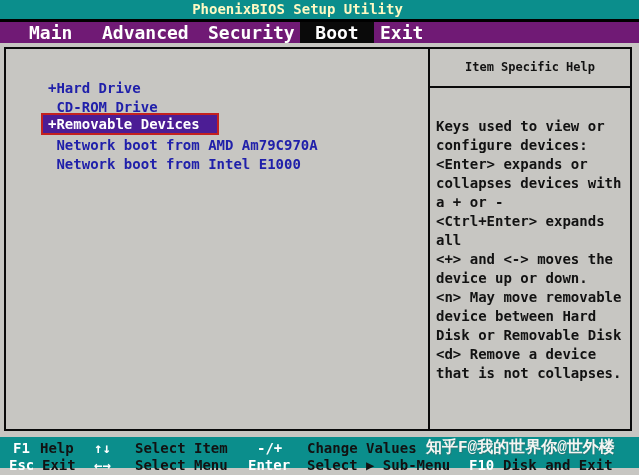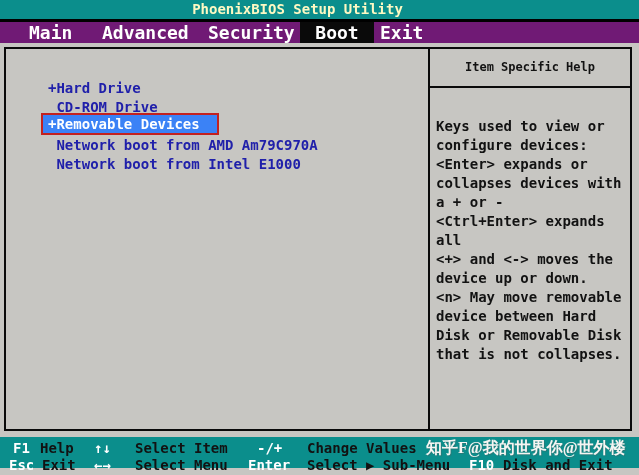--- a/index.html
+++ b/index.html
@@ -20,39 +20,39 @@
     color:#fff;font-size:18px;line-height:21px;}
   .tab{position:absolute;top:0;height:21px;cursor:default;}
   .tabbox{position:absolute;top:0;left:300px;width:74px;height:21px;background:#0a0a0a;
     text-align:center;}
   
   .mainbox{position:absolute;left:4px;top:47px;width:624px;height:380px;
     border:2px solid #0a0a0a;}
   .boot-item{position:absolute;left:42px;height:19px;font-size:14px;line-height:19px;
     color:#2020aa;white-space:pre;}
   .annotation{position:absolute;left:35px;top:64px;width:174px;height:18px;
-    border:2px solid #c4211f;background:#3b82f6;}
+    border:2px solid #c4211f;background:#4c1d95;}
   .annotation .sel{color:#ffffff;font-size:14px;line-height:18px;padding-left:5px;
     white-space:pre;}
   .divider{position:absolute;left:422px;top:0;width:2px;height:100%;background:#0a0a0a;}
   .help-header{position:absolute;left:424px;top:0;width:200px;height:37px;
     border-bottom:2px solid #0a0a0a;color:#121212;font-size:12px;line-height:37px;
     text-align:center;}
   .help-body{position:absolute;left:430px;top:68px;width:192px;color:#121212;
     font-size:14px;}
   .help-line{height:19px;line-height:19px;white-space:pre;}
   
   .footer{position:absolute;left:0;top:437px;width:639px;height:31px;background:#0b8e8c;
     font-size:14px;}
   .fkey{position:absolute;color:#ffffff;height:17px;line-height:17px;white-space:pre;}
   .flabel{position:absolute;color:#121212;height:17px;line-height:17px;white-space:pre;}
   .r1{top:3px;} .r2{top:20px;}
   .watermark{position:absolute;left:426px;top:2px;color:#f5f5f2;font-size:16px;
     line-height:18px;white-space:nowrap;
-    font-family:Liberation Serif, serif;font-weight:bold;
+    font-family:Liberation Mono, monospace;font-weight:bold;
     text-shadow:1px 1px 0 rgba(90,90,90,.35);}
 </style>
 </head>
 <body>
 
 <div class="screen">
 
   <div class="titlebar">
     <span class="t">PhoenixBIOS Setup Utility</span>
   </div>
@@ -88,20 +88,21 @@
       <div class="help-line">&lt;Enter&gt; expands or</div>
       <div class="help-line">collapses devices with</div>
       <div class="help-line">a + or -</div>
       <div class="help-line">&lt;Ctrl+Enter&gt; expands</div>
       <div class="help-line">all</div>
       <div class="help-line">&lt;+&gt; and &lt;-&gt; moves the</div>
       <div class="help-line">device up or down.</div>
       <div class="help-line">&lt;n&gt; May move removable</div>
       <div class="help-line">device between Hard</div>
       <div class="help-line">Disk or Removable Disk</div>
+      <div class="help-line">&lt;d&gt; Remove a device</div>
       <div class="help-line">that is not collapses.</div>
     </div>
   </div>
 
   <div class="footer">
     <span class="fkey r1" style="left:13px">F1</span>
     <span class="flabel r1" style="left:40px">Help</span>
     <span class="fkey r1" style="left:94px">↑↓</span>
     <span class="flabel r1" style="left:135px">Select Item</span>
     <span class="fkey r1" style="left:257px">-/+</span>

